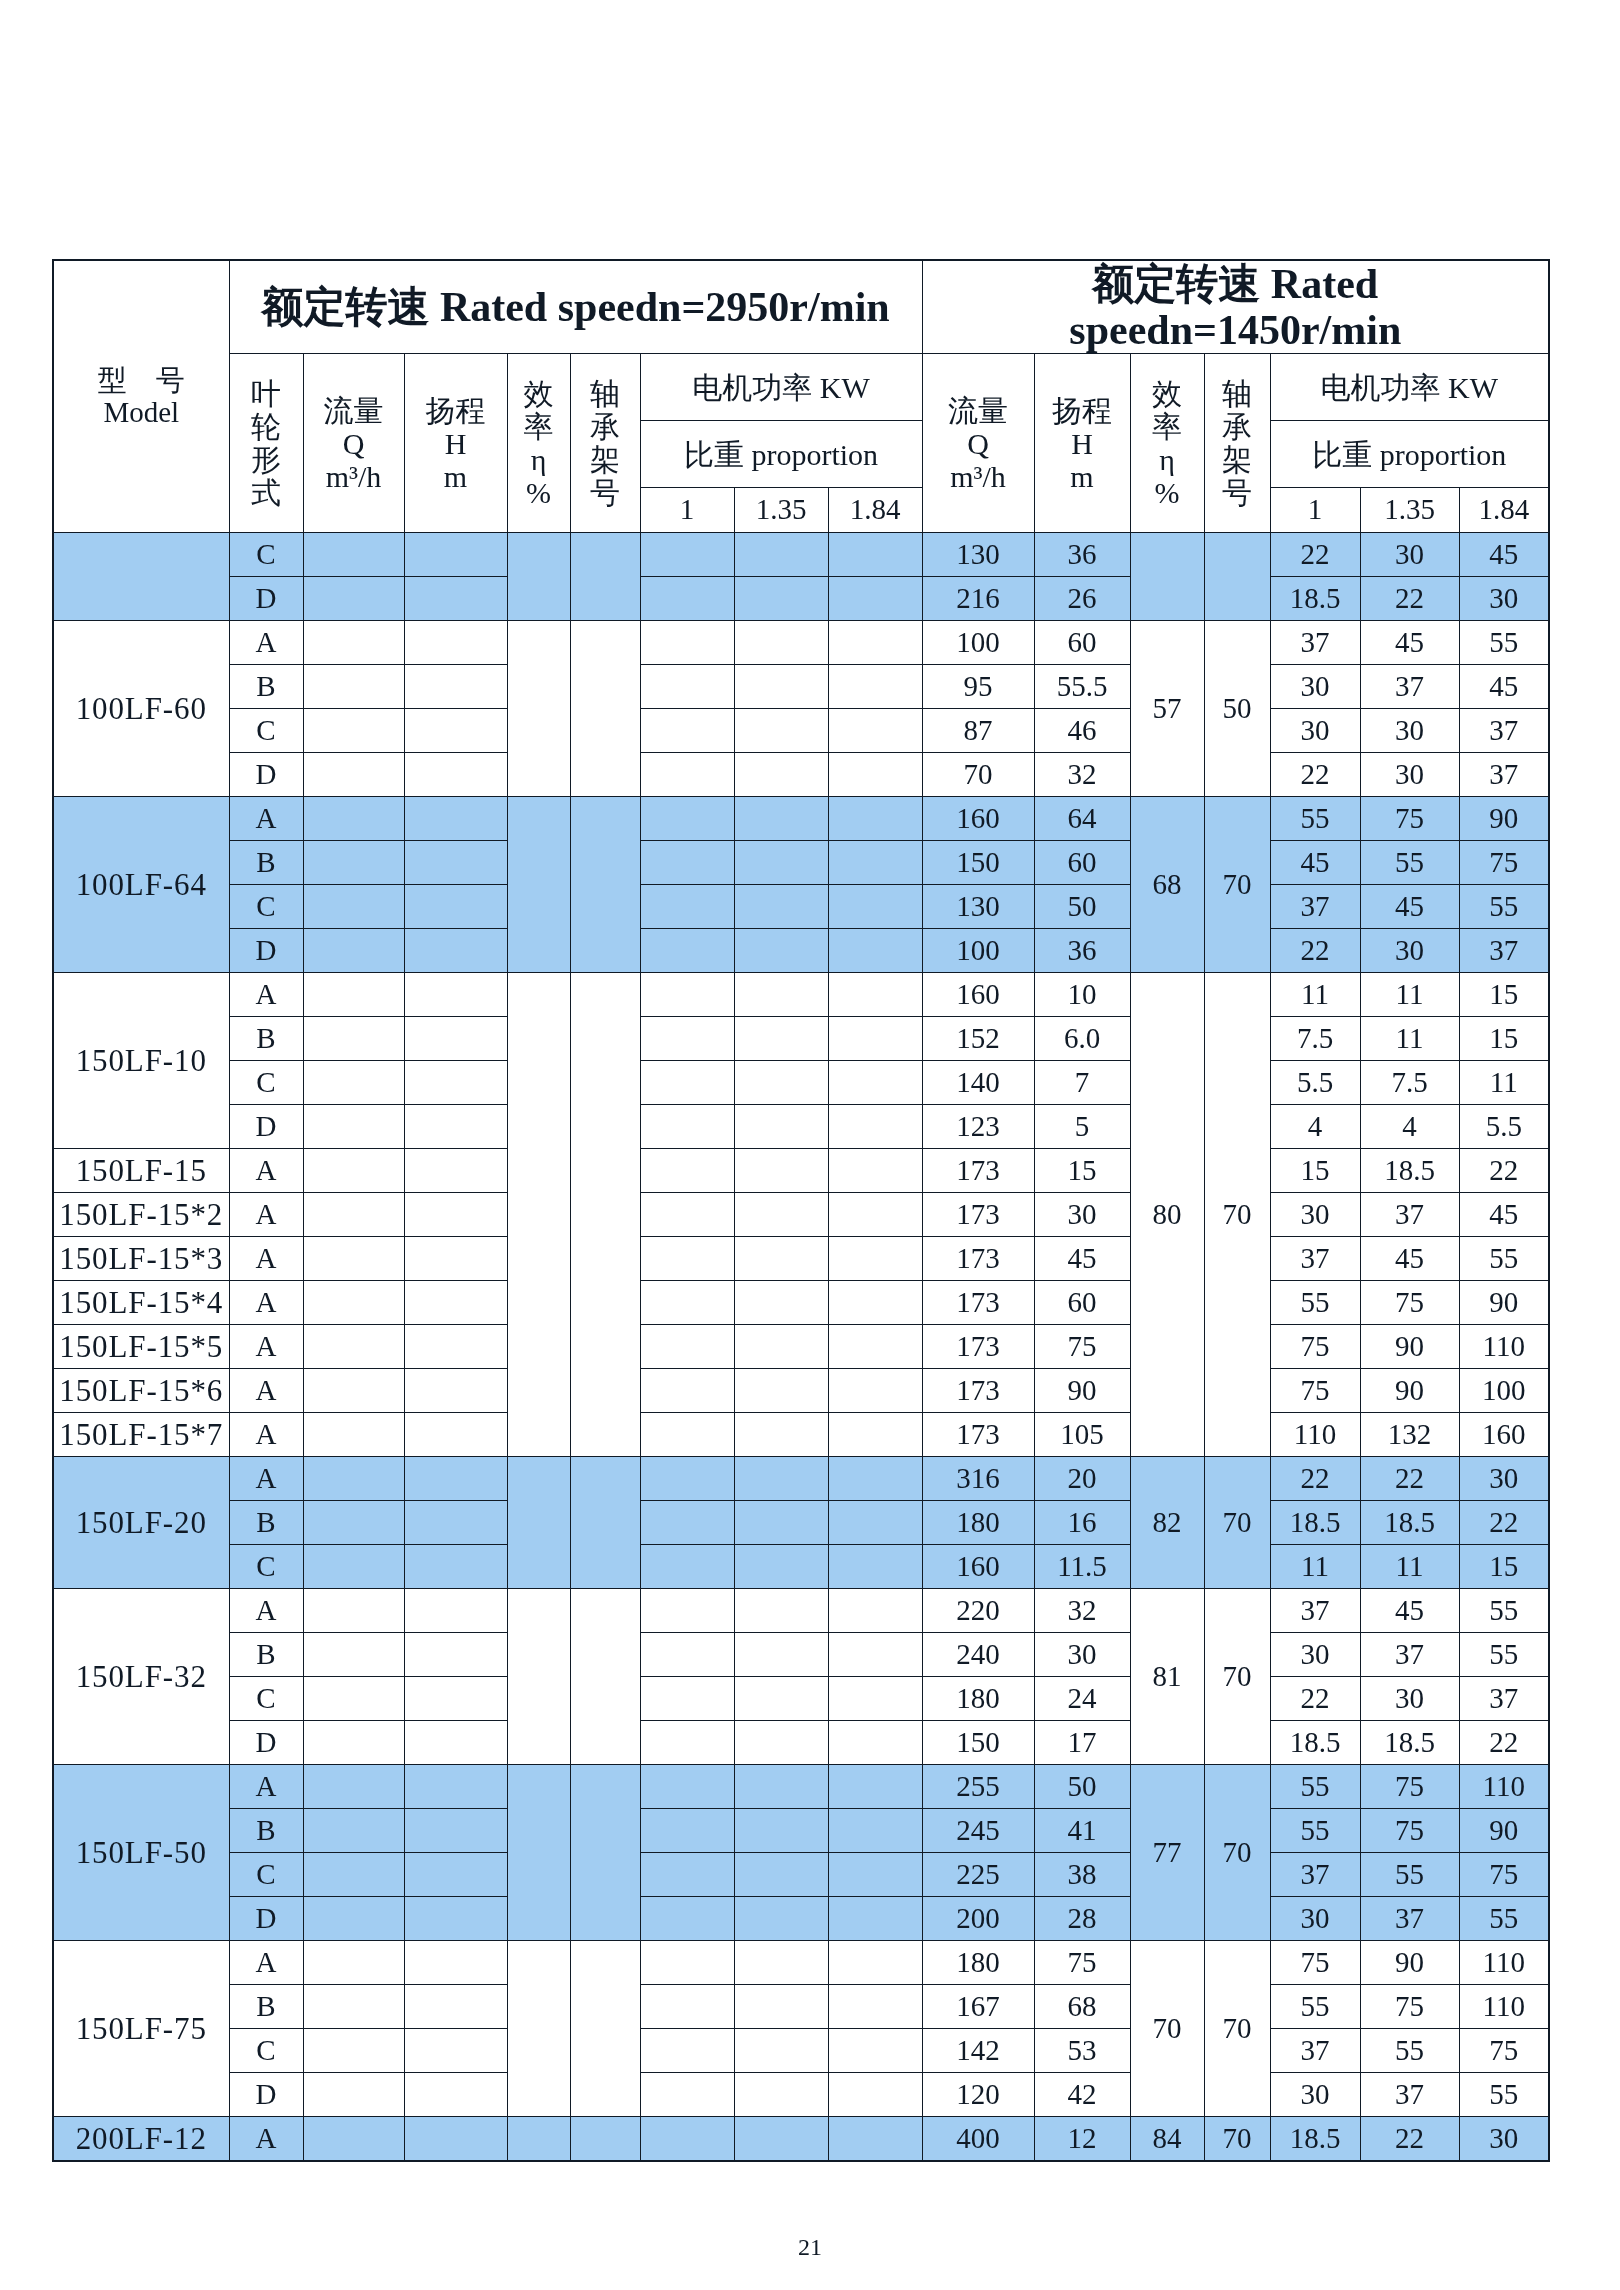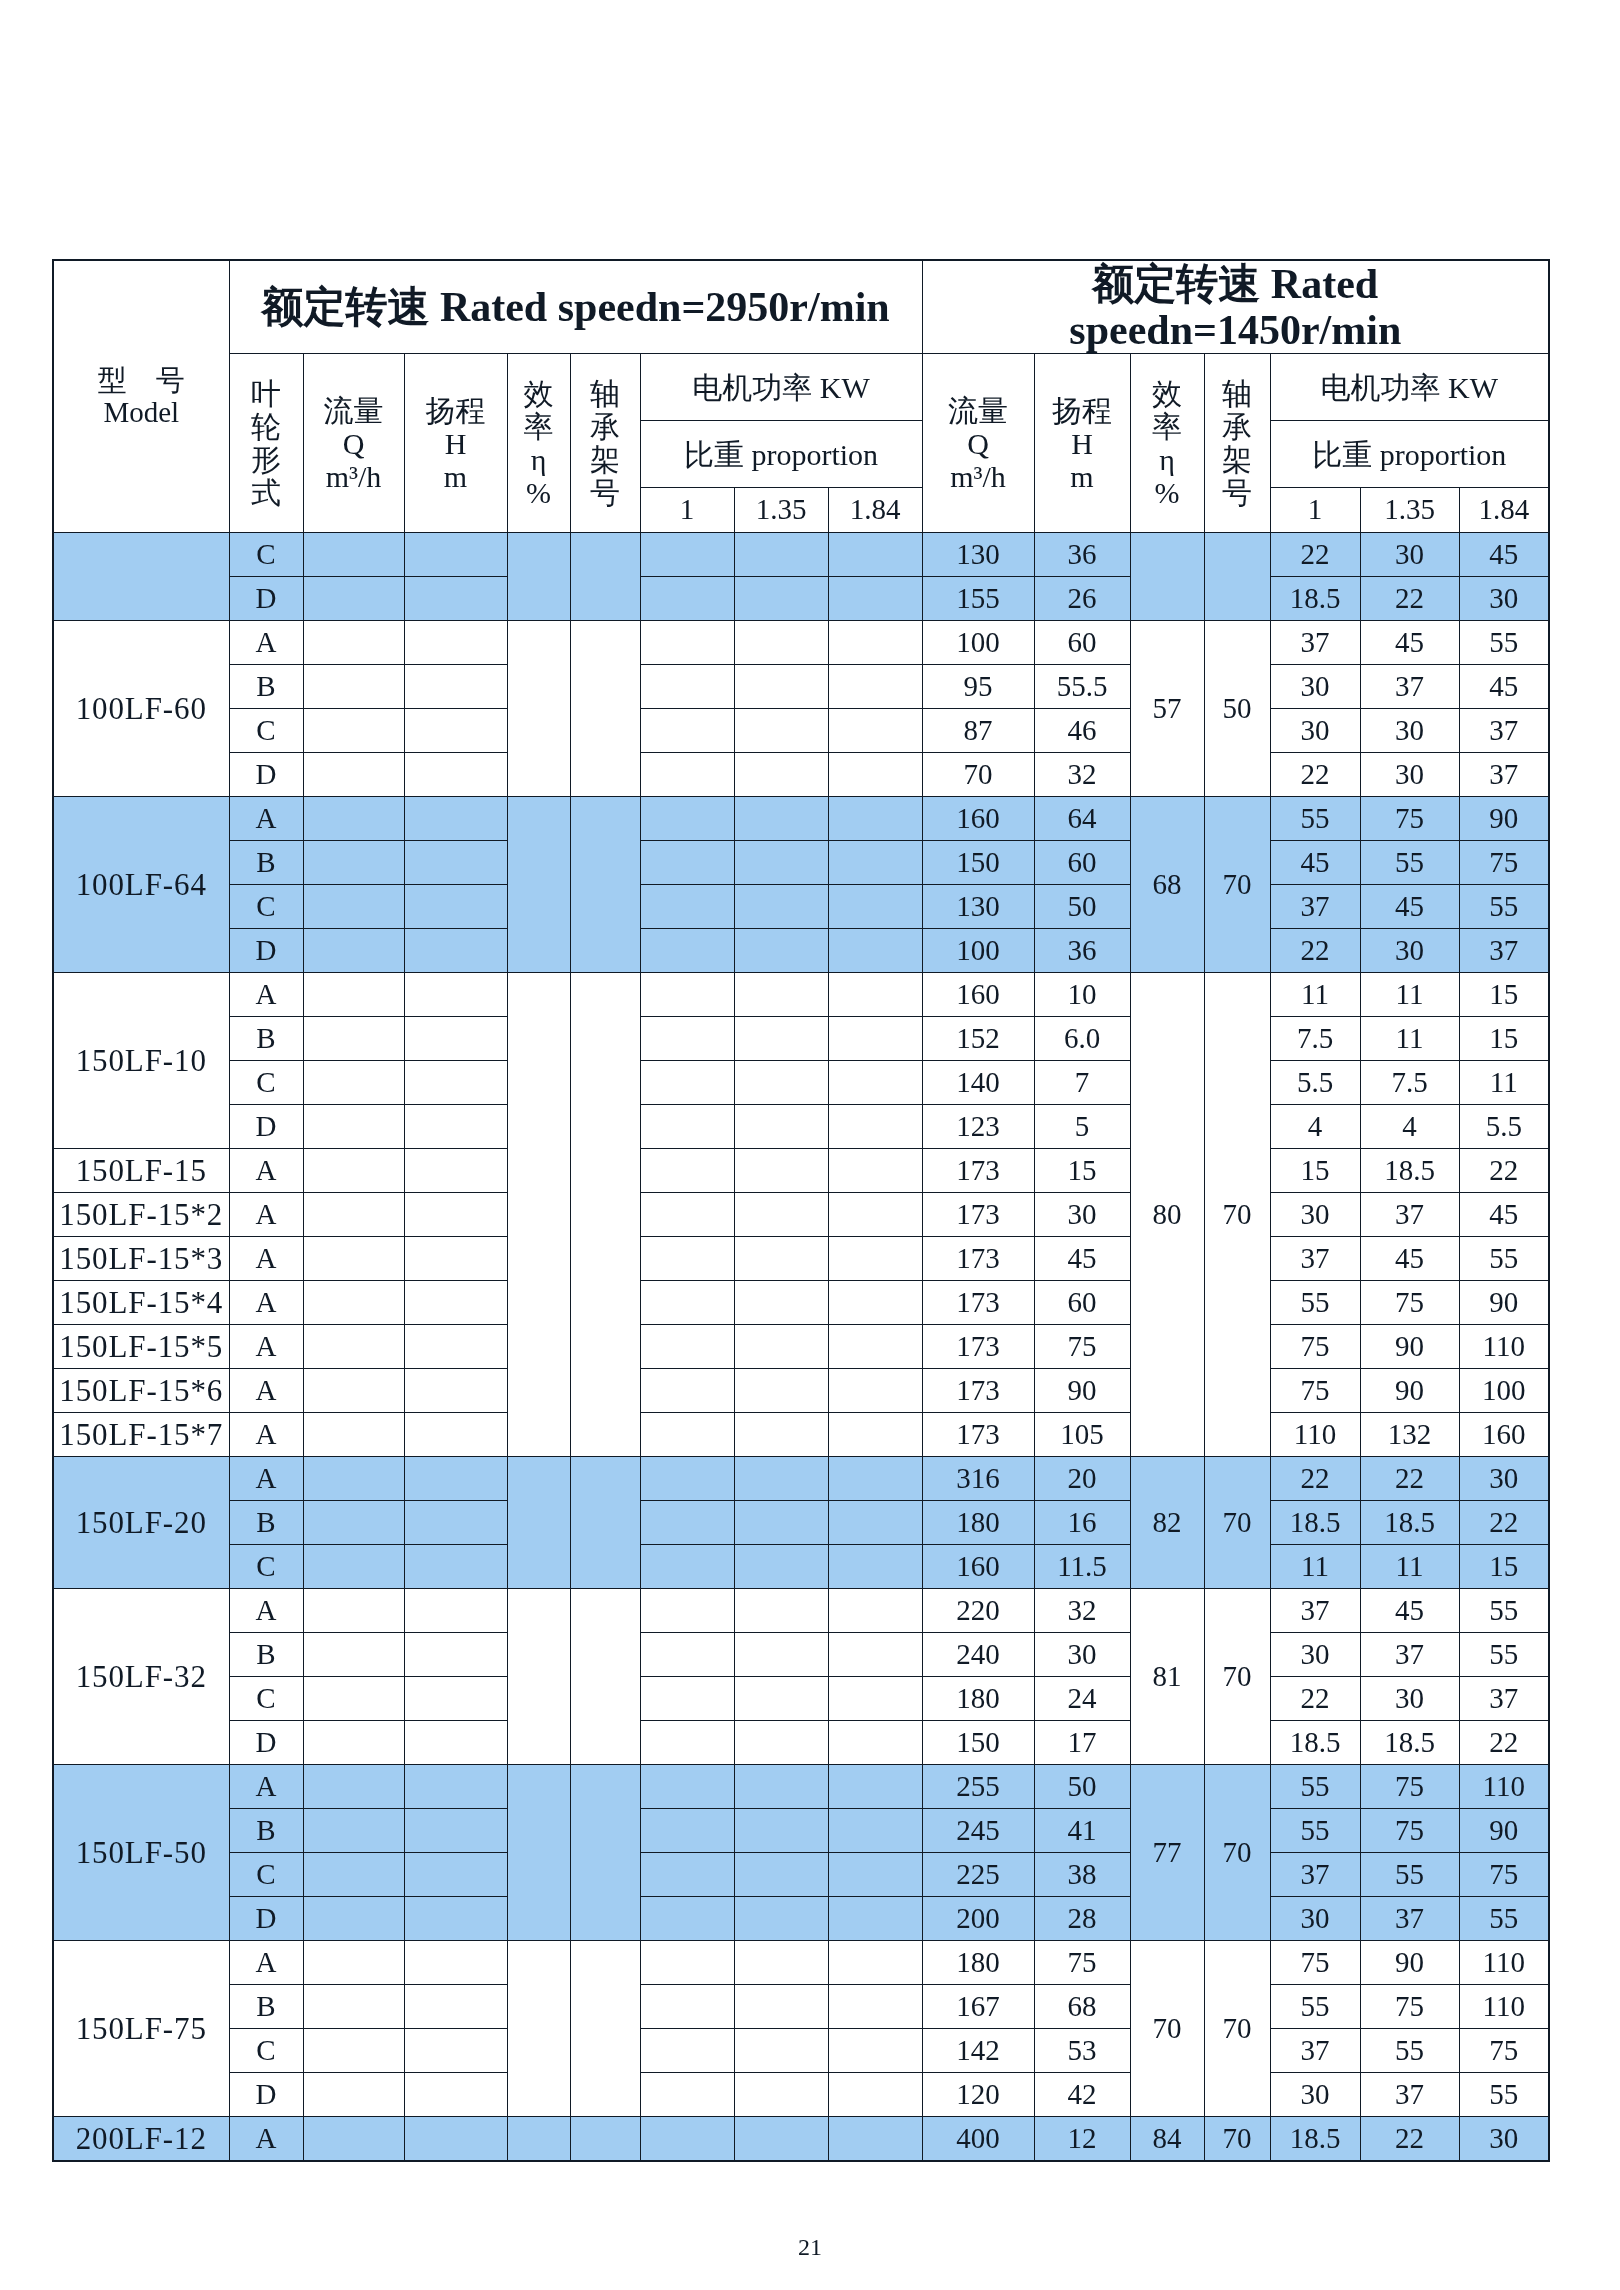--- a/index.html
+++ b/index.html
@@ -150,21 +150,21 @@
           <td>30</td>
           <td>45</td>
         </tr>
         <tr class="hl">
           <td>D</td>
           <td></td>
           <td></td>
           <td></td>
           <td></td>
           <td></td>
-          <td>155</td>
+          <td>216</td>
           <td>26</td>
           <td>18.5</td>
           <td>22</td>
           <td>30</td>
         </tr>
         <tr class="group-start">
           <td rowspan="4" class="model">100LF-60</td>
           <td>A</td>
           <td></td>
           <td></td>

